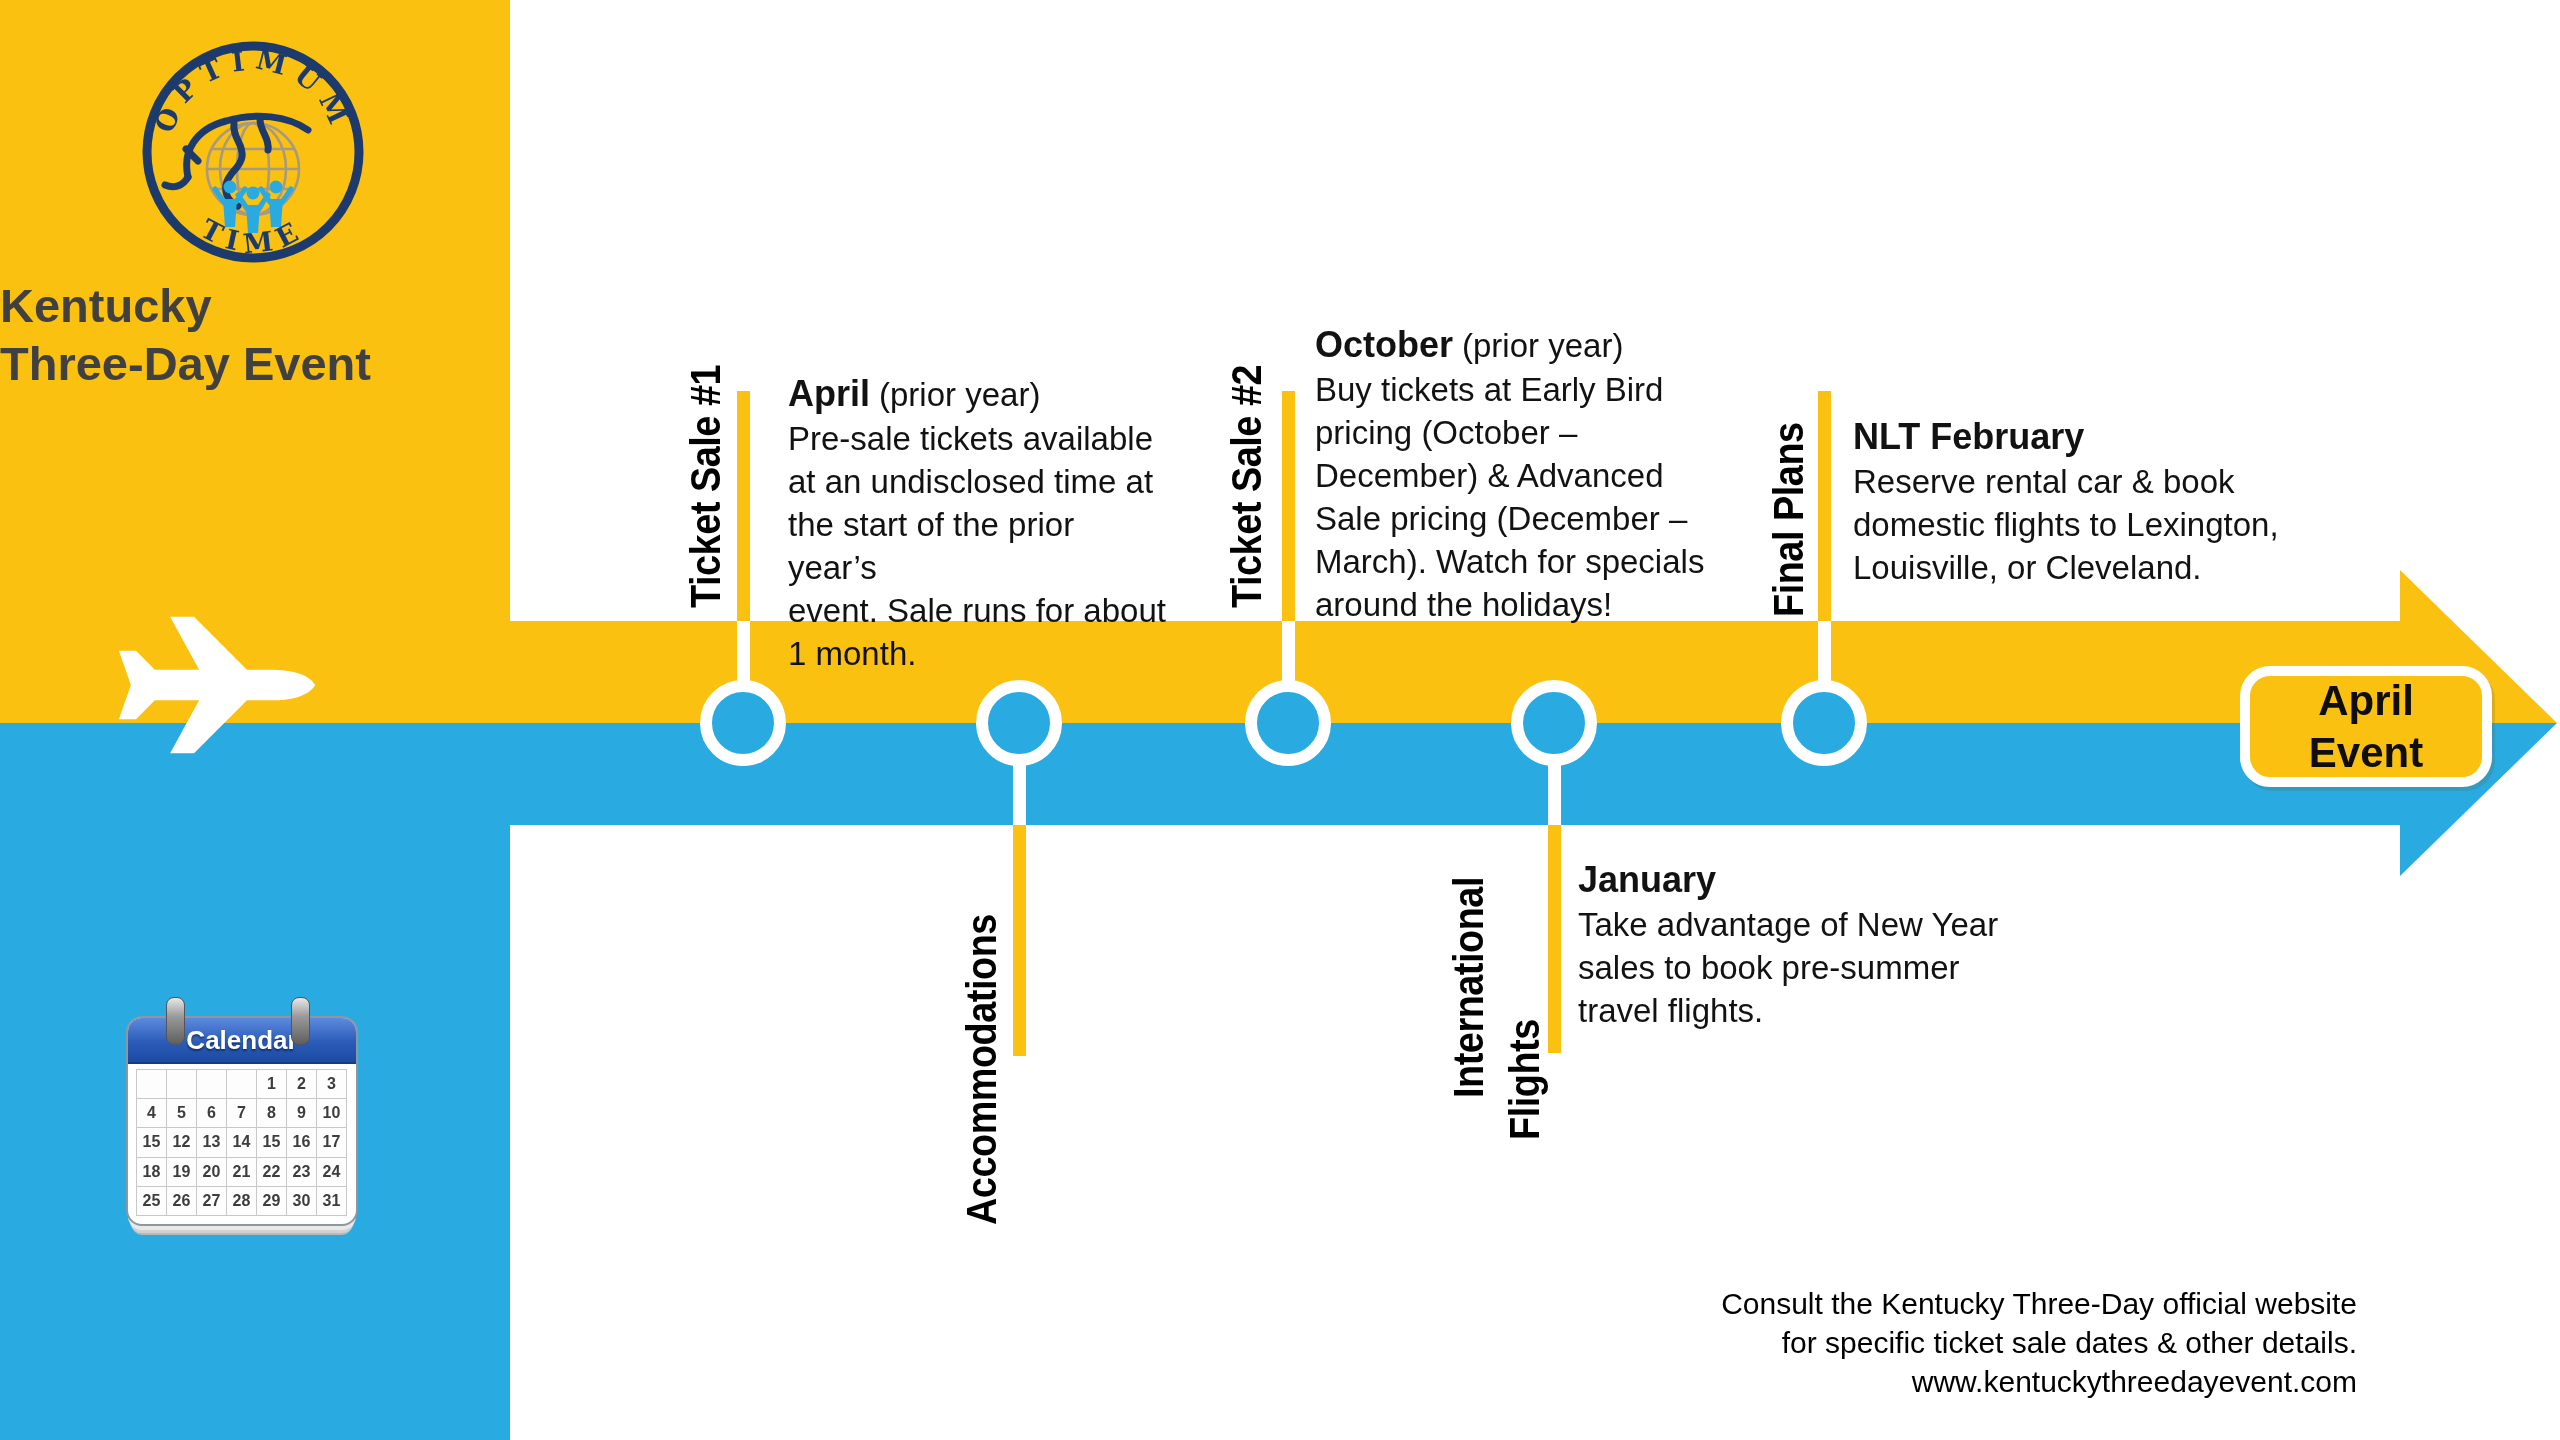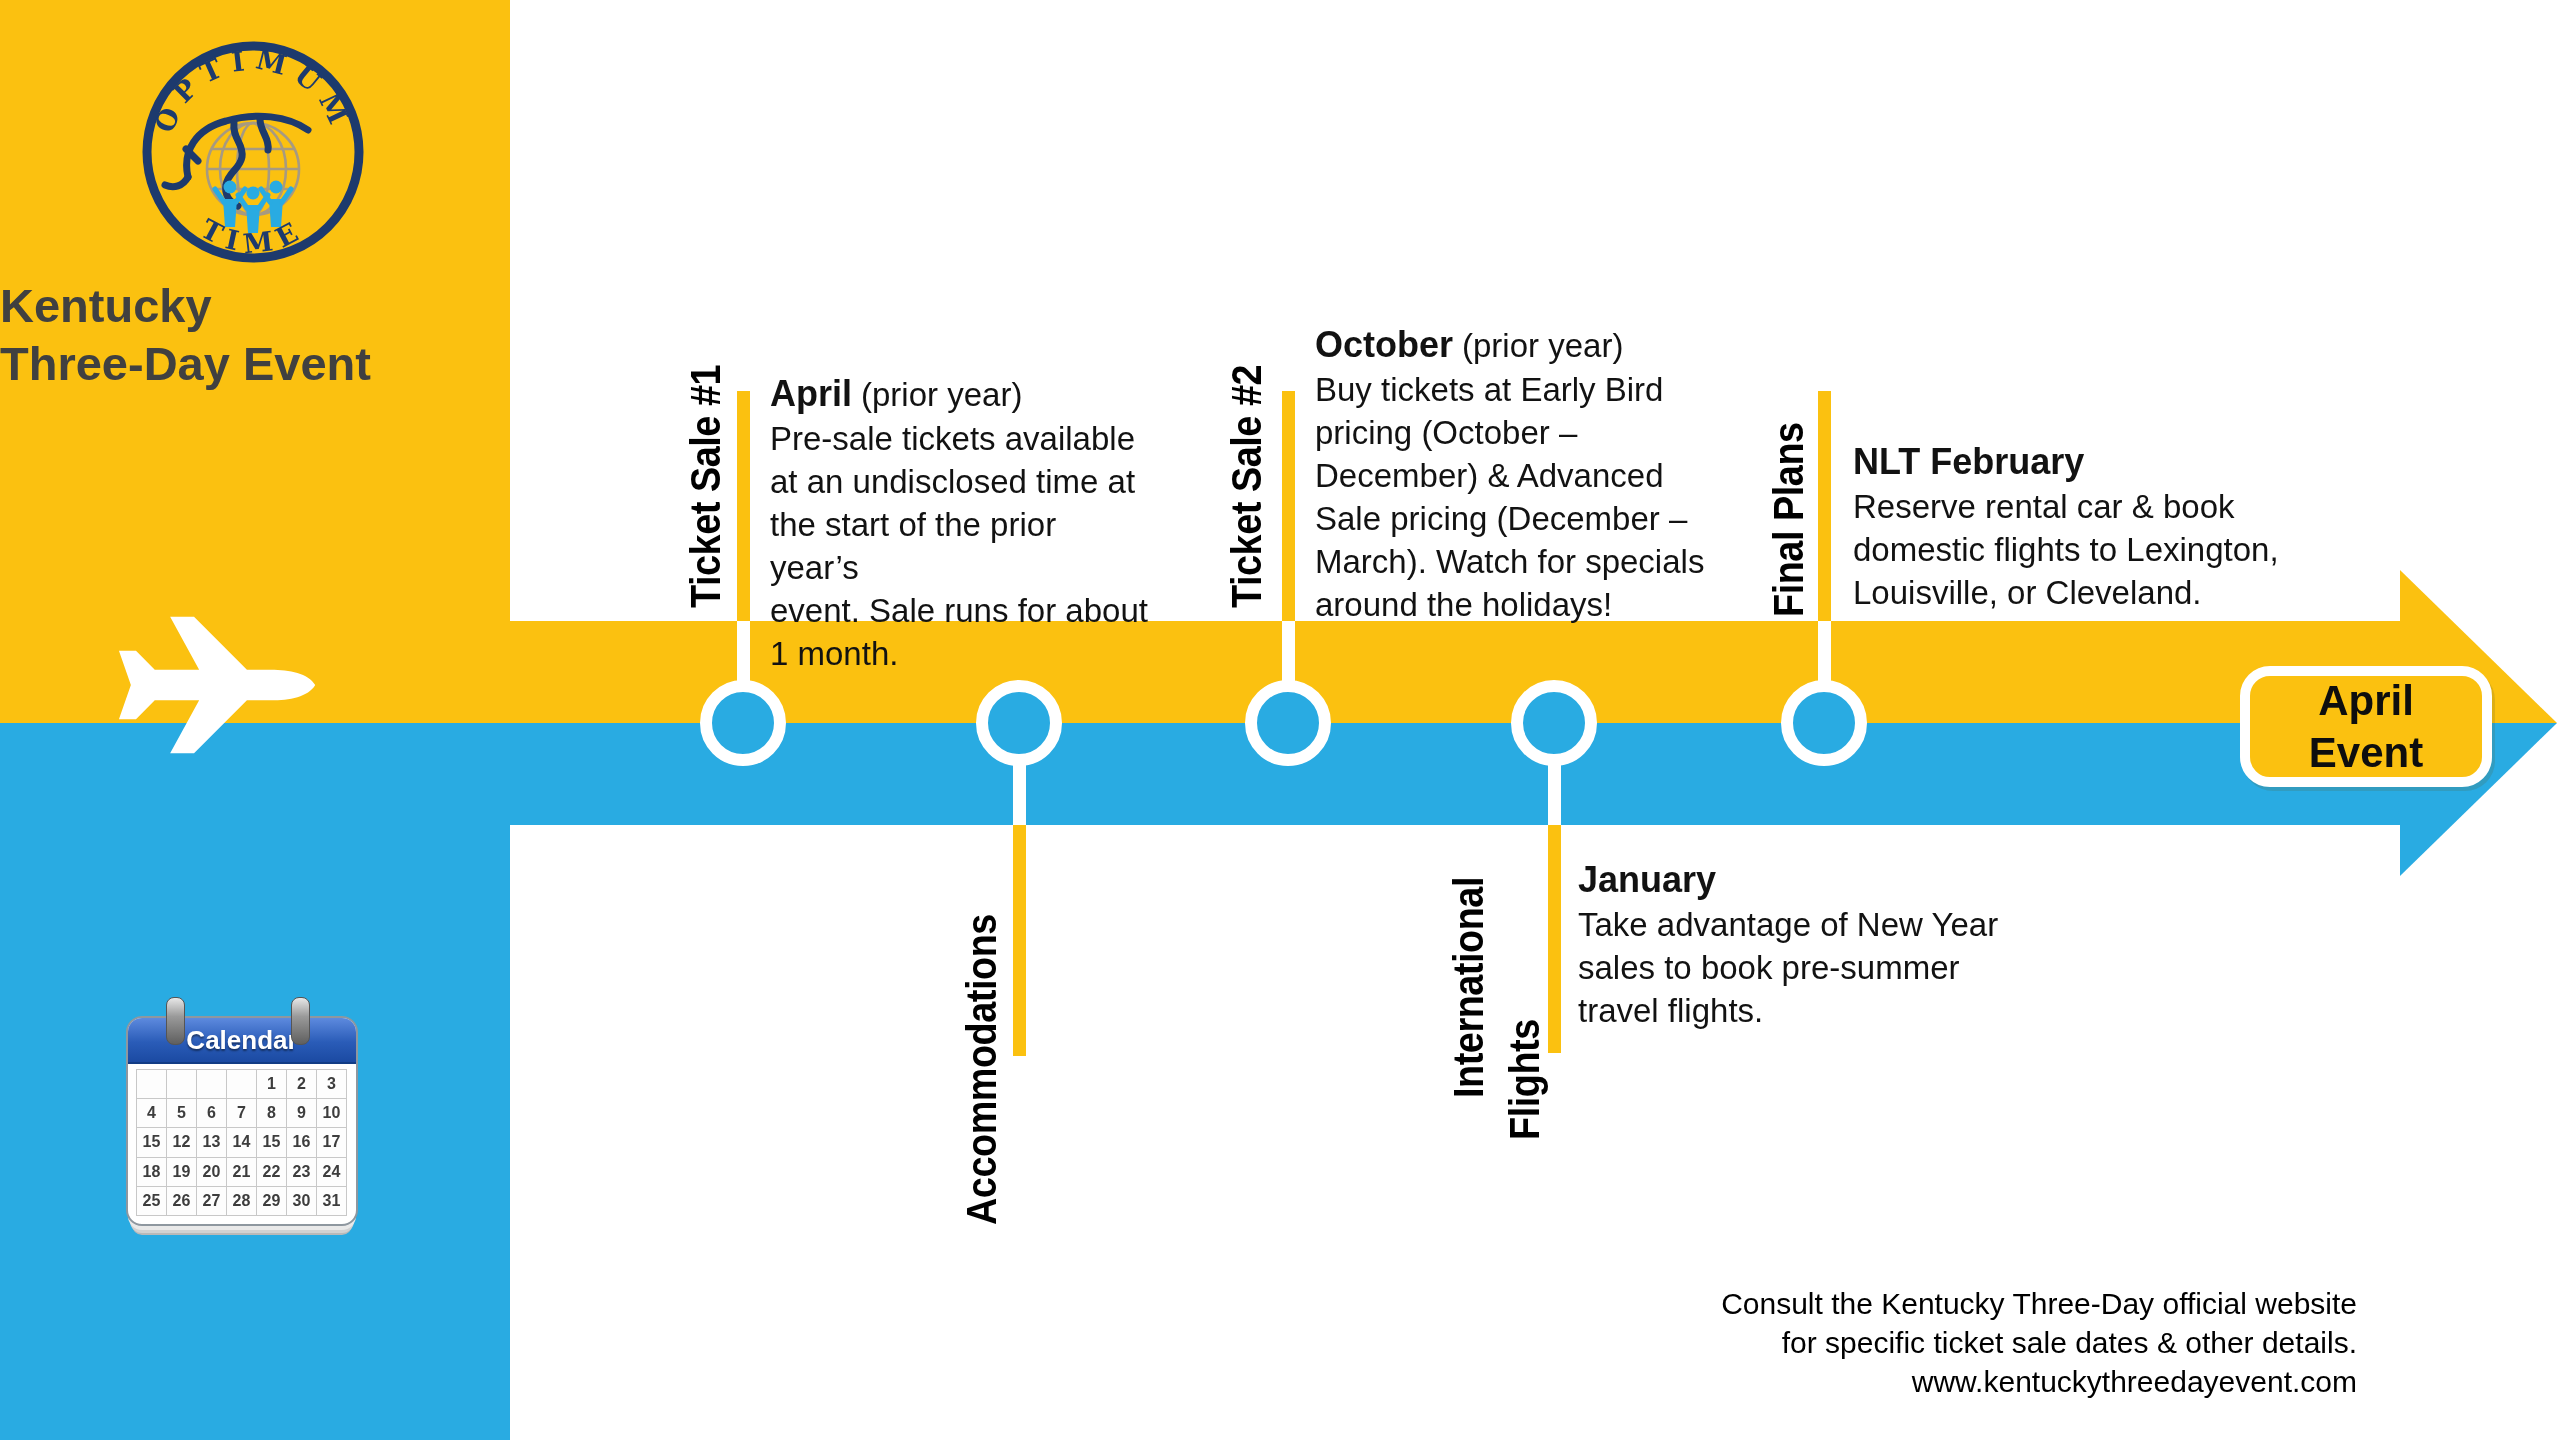--- a/index.html
+++ b/index.html
@@ -202,21 +202,21 @@
         <div class="cal-cell">29</div>
         <div class="cal-cell">30</div>
         <div class="cal-cell">31</div>
       </div>
   </div>
 
   <div class="vlabel" style="left:727px; top:566px;">Ticket Sale #1</div>
   <div class="stalk-amber" style="left:737px; top:391px; height:230px;"></div>
   <div class="stalk-white" style="left:737px; top:621px; height:62px;"></div>
   <div class="node" style="left:700px; top:680px;"></div>
-  <div class="tblock" style="left:770px; top:372px; width:380px;">
+  <div class="tblock" style="left:788px; top:372px; width:380px;">
     <div class="thead"><span>April</span><span class="note">(prior year)</span></div>
     <div class="tbody">Pre-sale tickets available
 at an undisclosed time at
 the start of the prior year’s
 event. Sale runs for about
 1 month.</div>
   </div>
 
   <div class="vlabel" style="left:1003px; top:1183px;">Accommodations</div>
   <div class="stalk-amber" style="left:1013px; top:825px; height:231px;"></div>
@@ -246,21 +246,21 @@
     <div class="thead"><span>January</span><span class="note"></span></div>
     <div class="tbody">Take advantage of New Year
 sales to book pre-summer
 travel flights.</div>
   </div>
 
   <div class="vlabel" style="left:1810px; top:575px;">Final Plans</div>
   <div class="stalk-amber" style="left:1818px; top:391px; height:230px;"></div>
   <div class="stalk-white" style="left:1818px; top:621px; height:62px;"></div>
   <div class="node" style="left:1781px; top:680px;"></div>
-  <div class="tblock" style="left:1853px; top:440px; width:450px;">
+  <div class="tblock" style="left:1853px; top:415px; width:450px;">
     <div class="thead"><span>NLT February</span><span class="note"></span></div>
     <div class="tbody">Reserve rental car &amp; book
 domestic flights to Lexington,
 Louisville, or Cleveland.</div>
   </div>
 
   <div class="abs badge">
     <div>April</div>
     <div>Event</div>
   </div>

